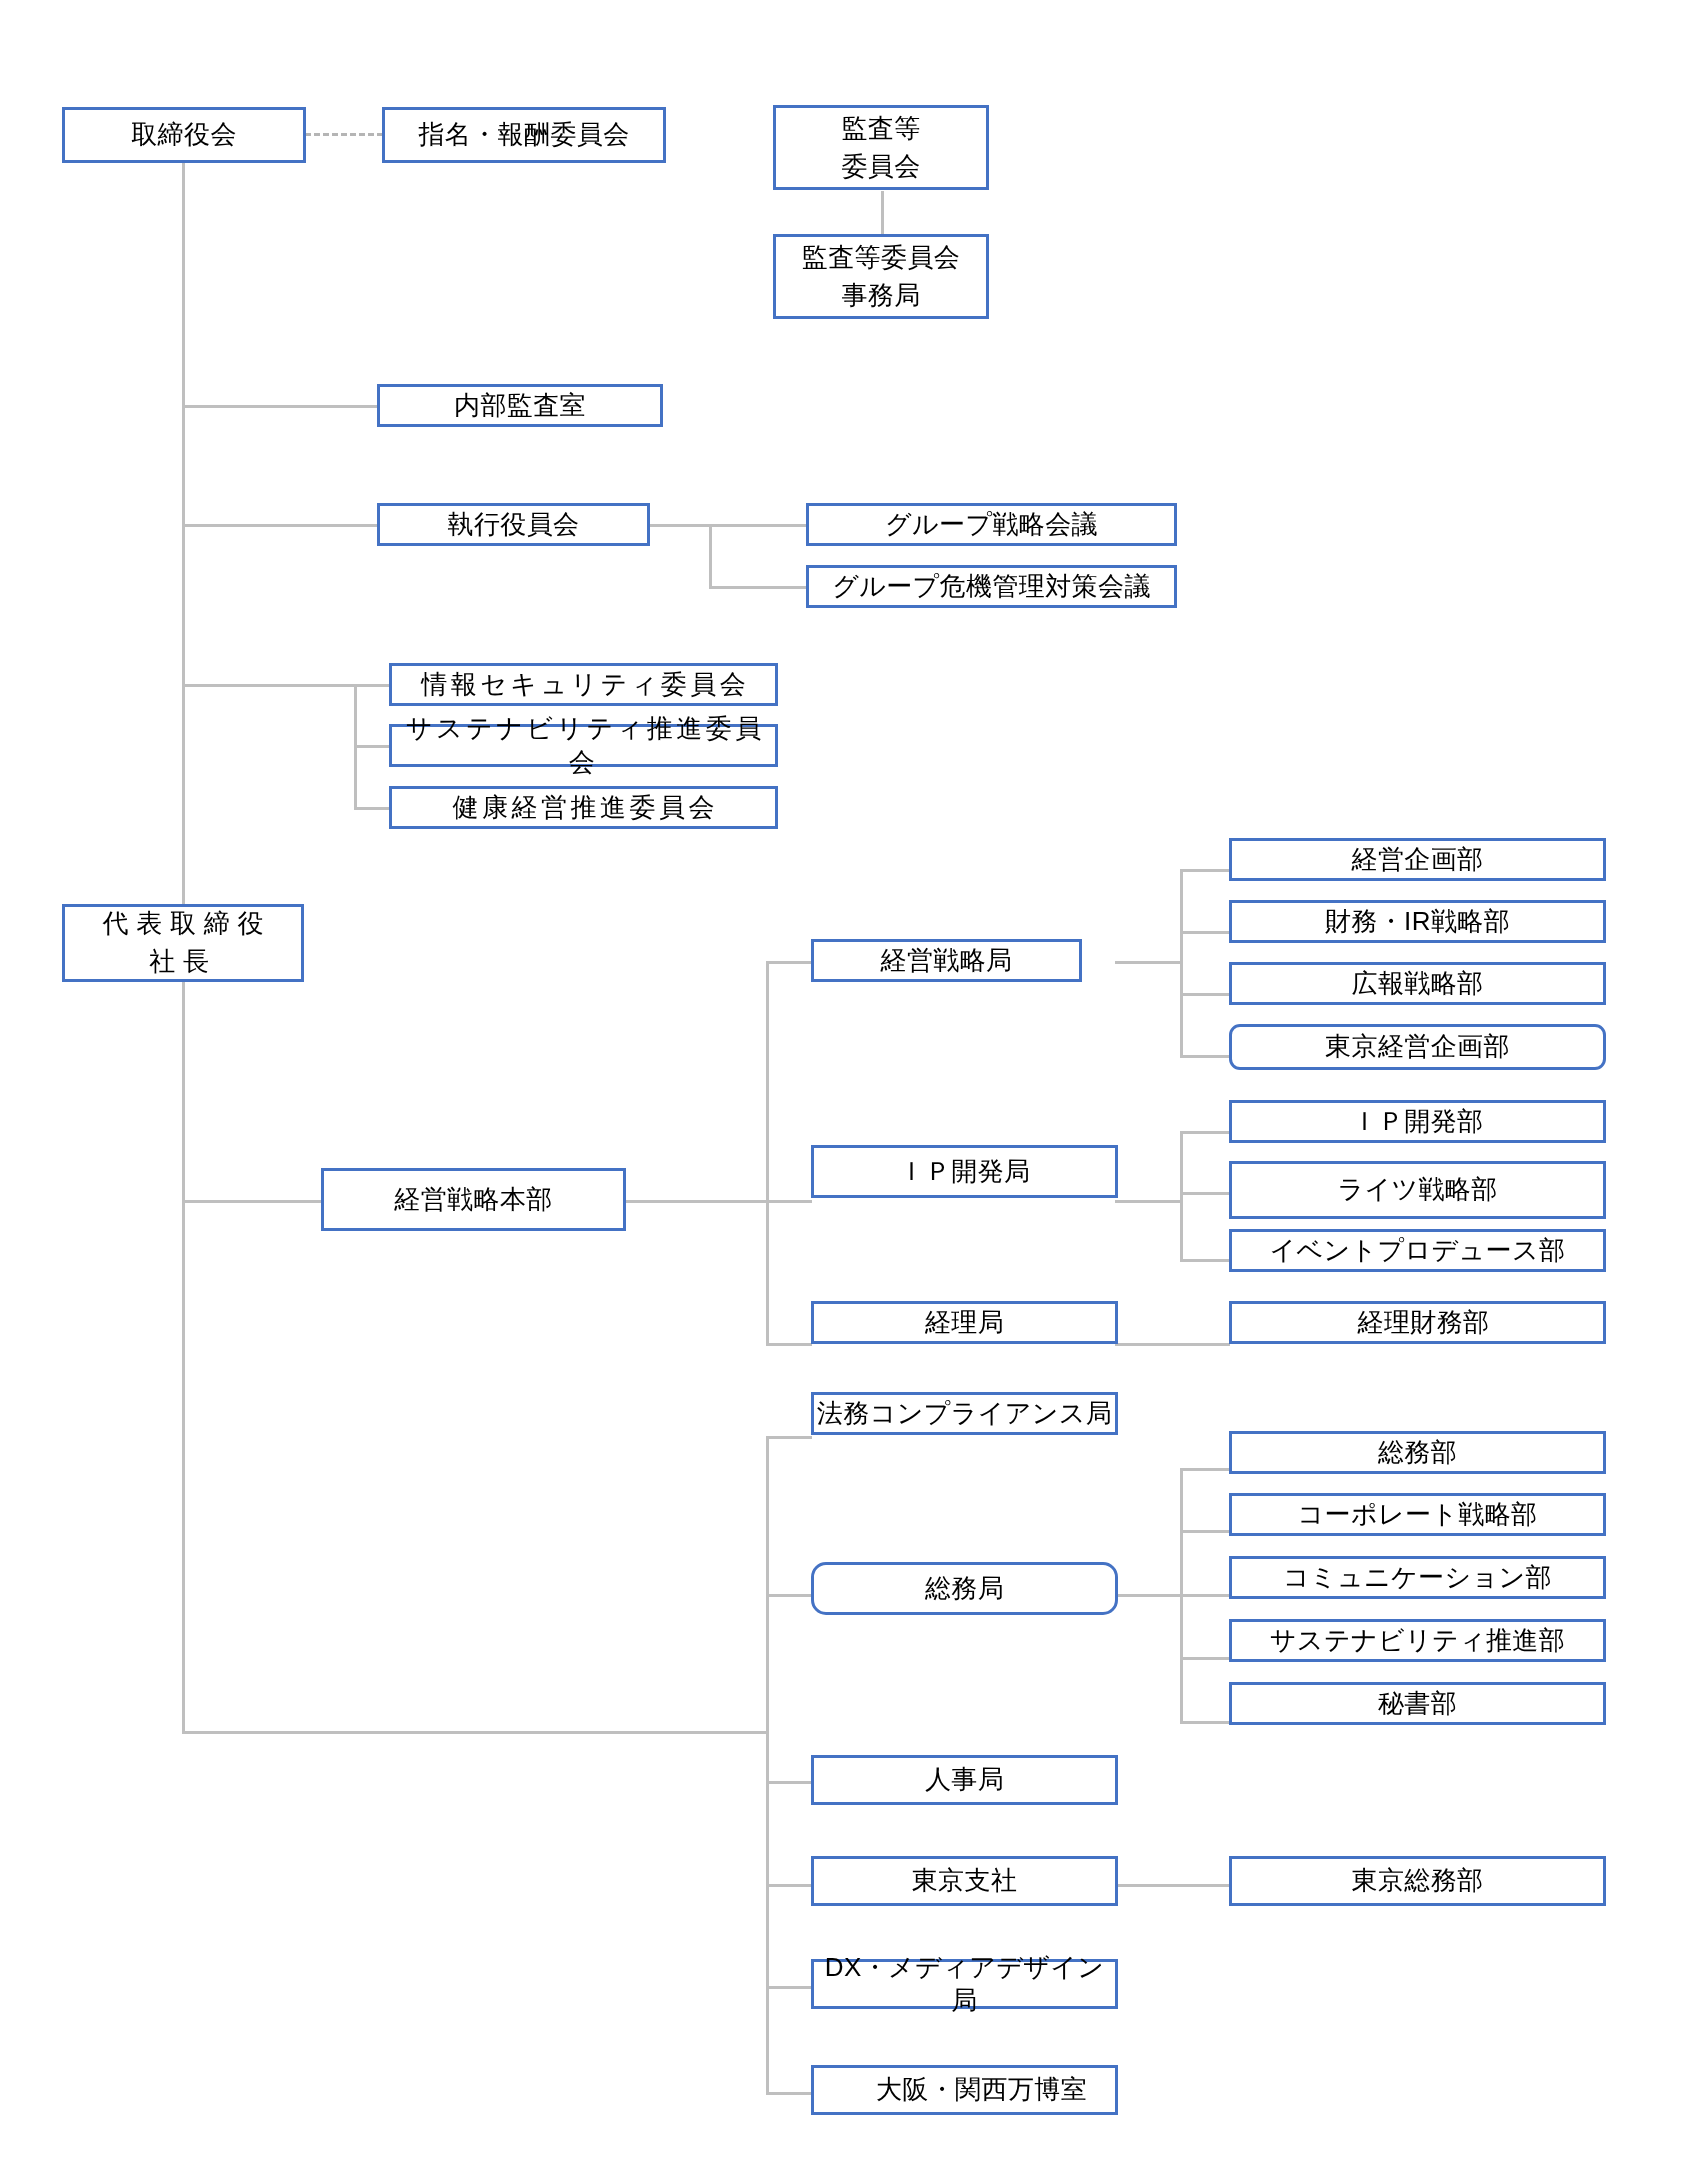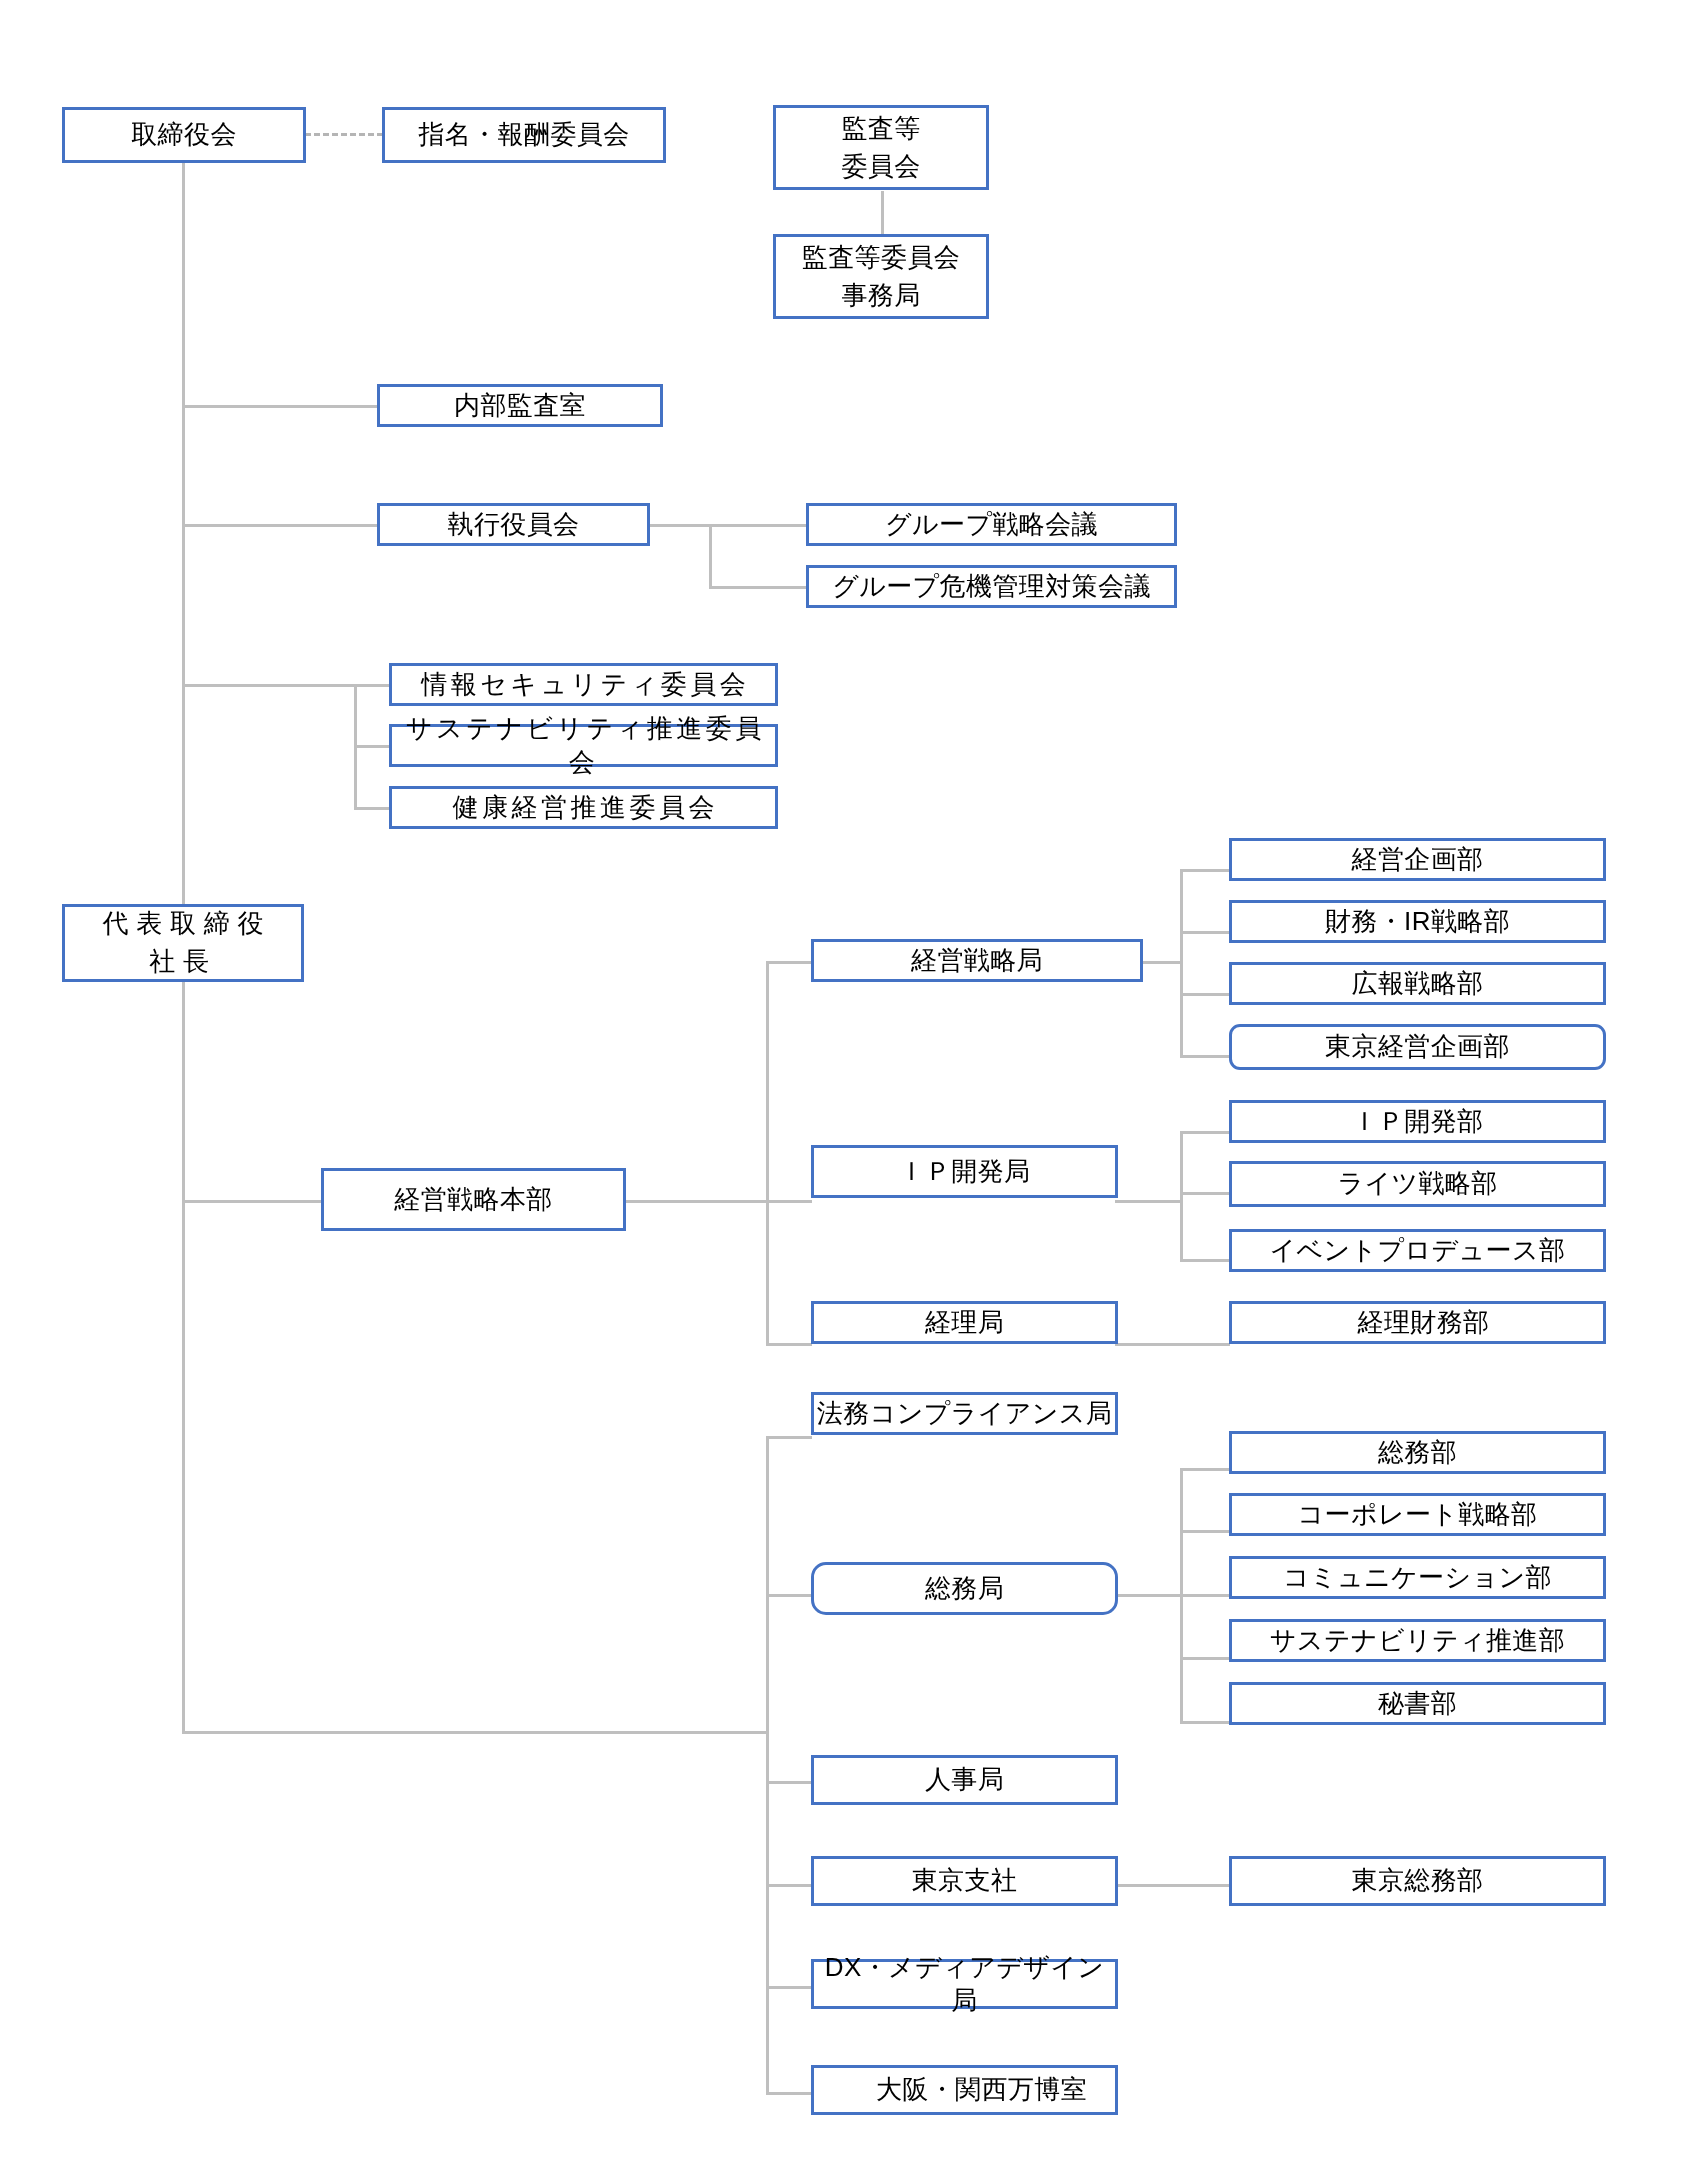--- a/index.html
+++ b/index.html
@@ -126,35 +126,35 @@
 
   <div class="box wide-sp" style="left:389px;top:724px;width:389px;height:43px;">サステナビリティ推進委員会</div>
 
   <div class="box wide-sp" style="left:389px;top:786px;width:389px;height:43px;">健康経営推進委員会</div>
 
   <div class="box two-line spaced" style="left:62px;top:904px;width:242px;height:78px;">代表取締役
 社長</div>
 
   <div class="box" style="left:321px;top:1168px;width:305px;height:63px;">経営戦略本部</div>
 
-  <div class="box" style="left:811px;top:939px;width:332px;height:43px;">経営戦略局</div>
+  <div class="box" style="left:811px;top:939px;width:271px;height:43px;">経営戦略局</div>
 
   <div class="box" style="left:1229px;top:838px;width:377px;height:43px;">経営企画部</div>
 
   <div class="box" style="left:1229px;top:900px;width:377px;height:43px;">財務・IR戦略部</div>
 
   <div class="box" style="left:1229px;top:962px;width:377px;height:43px;">広報戦略部</div>
 
   <div class="box" style="left:1229px;top:1024px;width:377px;height:46px;border-radius:11px;">東京経営企画部</div>
 
   <div class="box" style="left:811px;top:1145px;width:307px;height:53px;">ＩＰ開発局</div>
 
   <div class="box" style="left:1229px;top:1100px;width:377px;height:43px;">ＩＰ開発部</div>
 
-  <div class="box" style="left:1229px;top:1161px;width:377px;height:46px;">ライツ戦略部</div>
+  <div class="box" style="left:1229px;top:1161px;width:377px;height:58px;">ライツ戦略部</div>
 
   <div class="box" style="left:1229px;top:1229px;width:377px;height:43px;">イベントプロデュース部</div>
 
   <div class="box" style="left:811px;top:1301px;width:307px;height:43px;">経理局</div>
 
   <div class="box" style="left:1229px;top:1301px;width:377px;height:43px;padding-left:12px;">経理財務部</div>
 
   <div class="box" style="left:811px;top:1392px;width:307px;height:43px;">法務コンプライアンス局</div>
 
   <div class="box" style="left:811px;top:1562px;width:307px;height:53px;border-radius:15px;">総務局</div>

